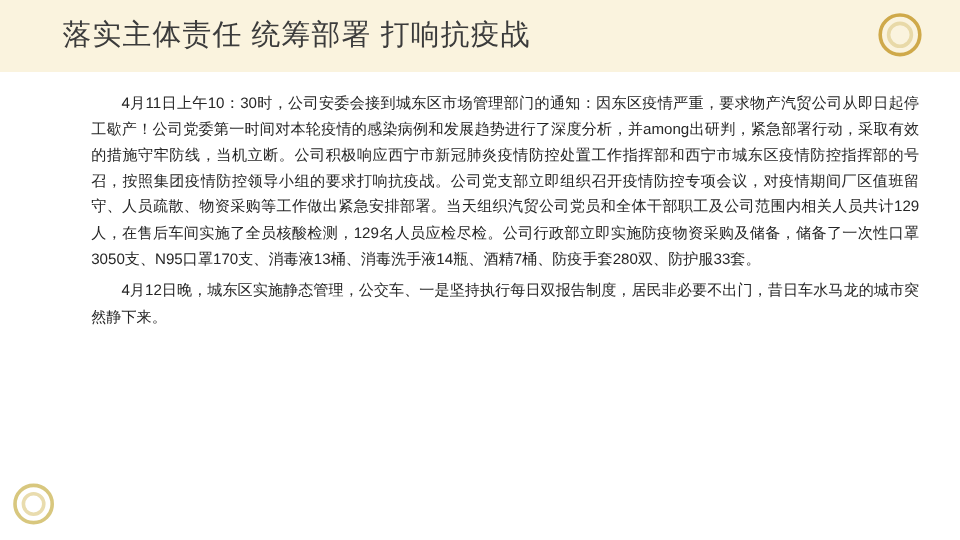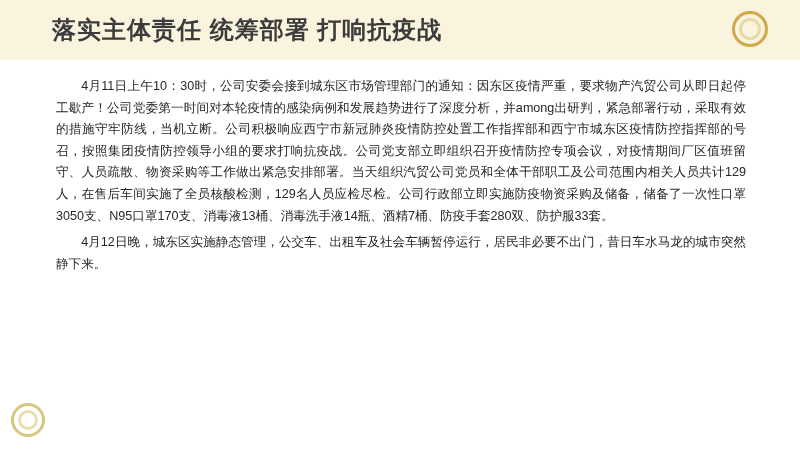--- a/index.html
+++ b/index.html
@@ -28,21 +28,21 @@
     top: 0;
     width: 800px;
     height: 60px;
     background: #faf3de;
   }
   .header-title {
     position: absolute;
     left: 52px;
     top: 14px;
     font-size: 24px;
-    font-weight: bold;
+    font-weight: normal;
     color: #3b3b3b;
     letter-spacing: 1px;
     white-space: nowrap;
     line-height: 32px;
   }
   
   .ring-deco {
     position: absolute;
     right: 28px;
     top: 9px;
@@ -102,21 +102,21 @@
     position: absolute;
     left: 0;
     top: 60px;
     width: 6px;
     height: 390px;
     background: #ffffff;
   }
   
   .body-area {
     position: absolute;
-    left: 56px;
+    left: 76px;
     top: 76px;
     width: 690px;
     height: 350px;
   }
   .para {
     font-size: 12.6px;
     line-height: 21.6px;
     color: #262626;
     text-align: justify;
     text-justify: inter-ideograph;
@@ -136,21 +136,21 @@
 
   <div class="ring-deco">
     <div class="ring-outer"></div>
     <div class="ring-inner"></div>
   </div>
 
   <div class="left-strip"></div>
 
   <div class="body-area">
     <p class="para">4月11日上午10：30时，公司安委会接到城东区市场管理部门的通知：因东区疫情严重，要求物产汽贸公司从即日起停工歇产！公司党委第一时间对本轮疫情的感染病例和发展趋势进行了深度分析，并among出研判，紧急部署行动，采取有效的措施守牢防线，当机立断。公司积极响应西宁市新冠肺炎疫情防控处置工作指挥部和西宁市城东区疫情防控指挥部的号召，按照集团疫情防控领导小组的要求打响抗疫战。公司党支部立即组织召开疫情防控专项会议，对疫情期间厂区值班留守、人员疏散、物资采购等工作做出紧急安排部署。当天组织汽贸公司党员和全体干部职工及公司范围内相关人员共计129人，在售后车间实施了全员核酸检测，129名人员应检尽检。公司行政部立即实施防疫物资采购及储备，储备了一次性口罩3050支、N95口罩170支、消毒液13桶、消毒洗手液14瓶、酒精7桶、防疫手套280双、防护服33套。</p>
-    <p class="para">4月12日晚，城东区实施静态管理，公交车、出租车及社会车辆暂停运行，居民非必要不出门，昔日车水马龙的城市突然静下来。</p>
+    <p class="para">4月12日晚，城东区实施静态管理，公交车、一是坚持执行每日双报告制度，居民非必要不出门，昔日车水马龙的城市突然静下来。</p>
   </div>
 
   <div class="ring-deco-bl">
     <div class="ring-outer"></div>
     <div class="ring-inner"></div>
   </div>
 
 </div>
 
 </body></html>

